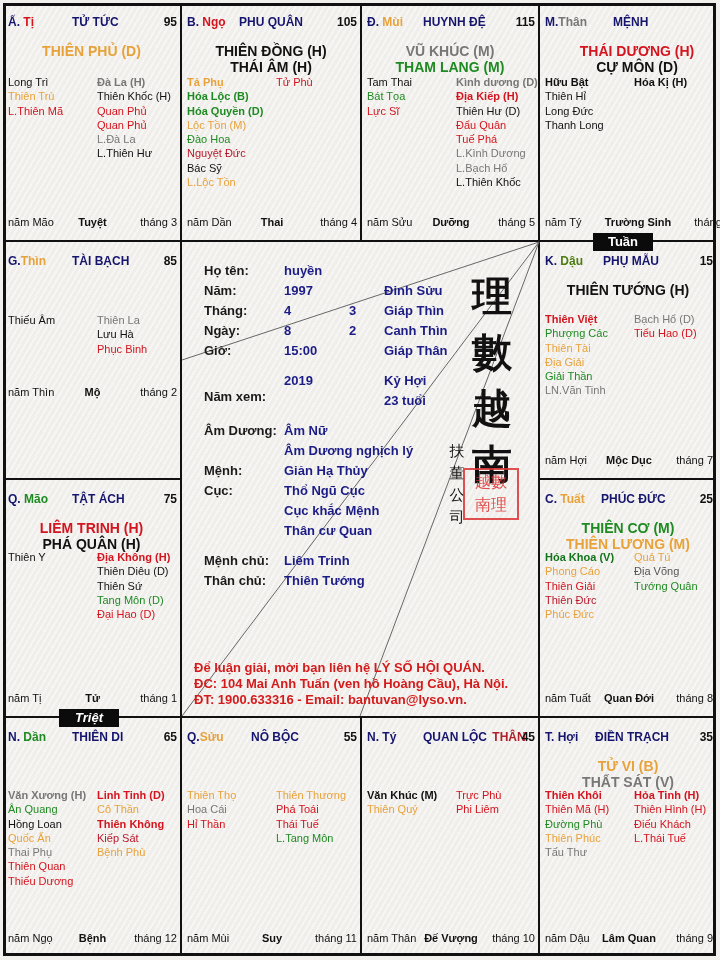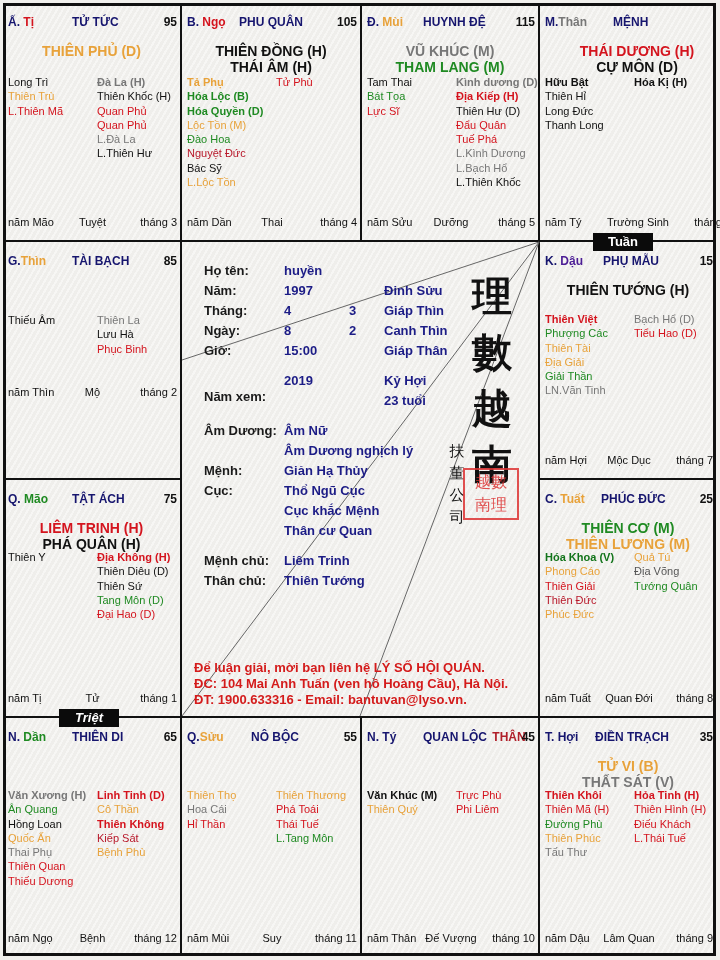--- a/index.html
+++ b/index.html
@@ -27,21 +27,21 @@
   .cell-head .age { position:absolute; right:0; top:0; color:#111; }
   .cell-head .than { color:#b0202a; margin-left:2px; }
   .main-stars { position:absolute; top:40px; left:0; right:0; text-align:center; font-size:14px; font-weight:bold; line-height:16px; }
   .minor { position:absolute; left:5px; right:5px; font-size:11px; line-height:14.3px; }
   .minor .col { position:absolute; top:0; }
   .minor .col.left { left:0; width:85px; }
   .minor .col.right { left:89px; width:90px; }
   .minor .star { display:block; white-space:nowrap; }
   .cell-foot { position:absolute; bottom:10px; left:5px; right:3px; height:14px; font-size:11px; }
   .cell-foot .year { position:absolute; left:0; }
-  .cell-foot .stage { position:absolute; left:0; right:0; text-align:center; font-weight:normal; }
+  .cell-foot .stage { position:absolute; left:0; right:0; text-align:center; font-weight:bold; }
   .cell-foot .month { position:absolute; right:0; }
   .b { font-weight:bold; }
   .c-black { color:#111; }
   .c-gray { color:#777; }
   .c-red { color:#d4141e; }
   .c-dred { color:#b8182a; }
   .c-orange { color:#e8a23a; }
   .c-green { color:#1f8a22; }
   .c-dgreen { color:#12741a; }
   .badge { position:absolute; background:#0b0b0b; color:#fff; font-size:13px; font-weight:bold; text-align:center; line-height:18px; height:18px; }
@@ -219,21 +219,21 @@
   </div>
   <div class="cell-foot">
     <span class="year">năm Thìn</span>
     <span class="stage">Mộ</span>
     <span class="month">tháng 2</span>
   </div>
 </div>
 
 <div class="cell" style="left:540px;top:242px;width:176px;height:236px;">
   <div class="cell-head">
-    <span class="branch"><span class="stem">K.</span> <span style="color:#4c1d95">Dậu</span></span>
+    <span class="branch"><span class="stem">K.</span> <span style="color:#4d7c0f">Dậu</span></span>
     <span class="palace" style="left:58px">PHỤ MẪU</span>
     <span class="age">15</span>
   </div>
   <div class="main-stars">
     <div class="c-black">THIÊN TƯỚNG (H)</div>
   </div>
   <div class="minor" style="top:70px;">
     <div class="col left">
       <span class="star c-red b">Thiên Việt</span>
       <span class="star c-green">Phượng Các</span>

